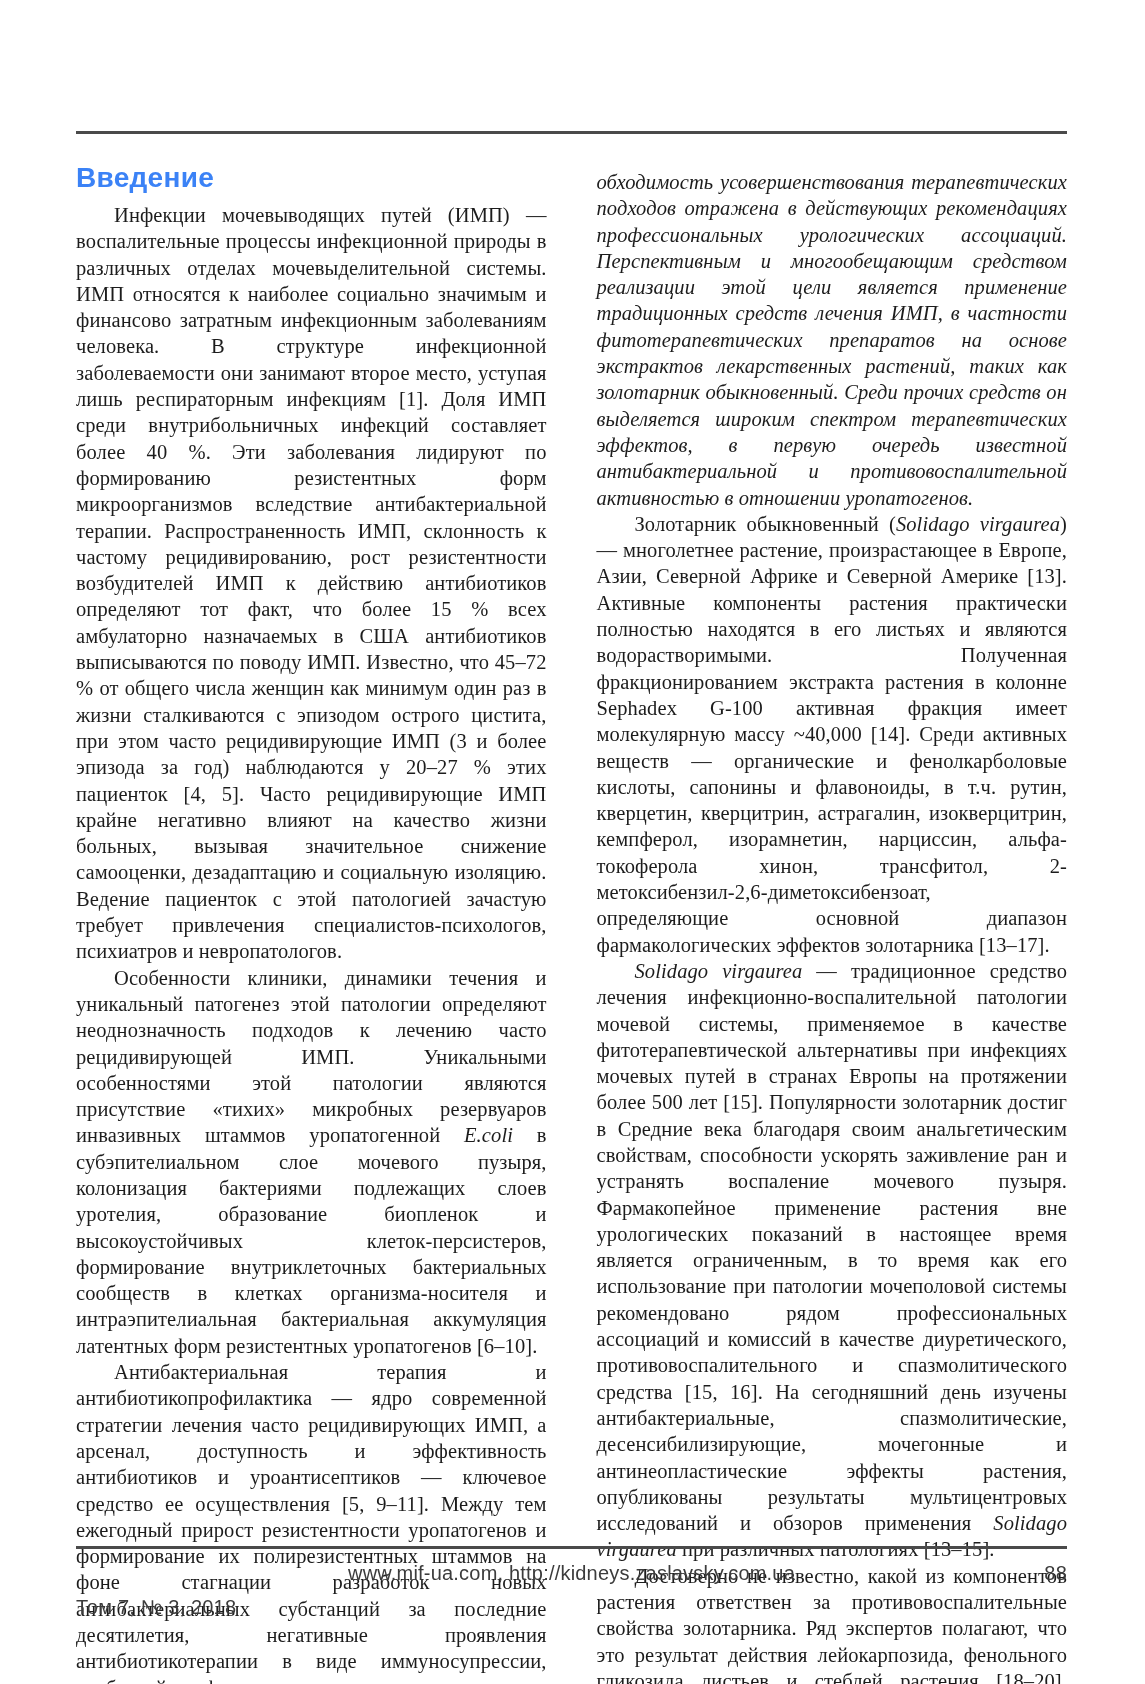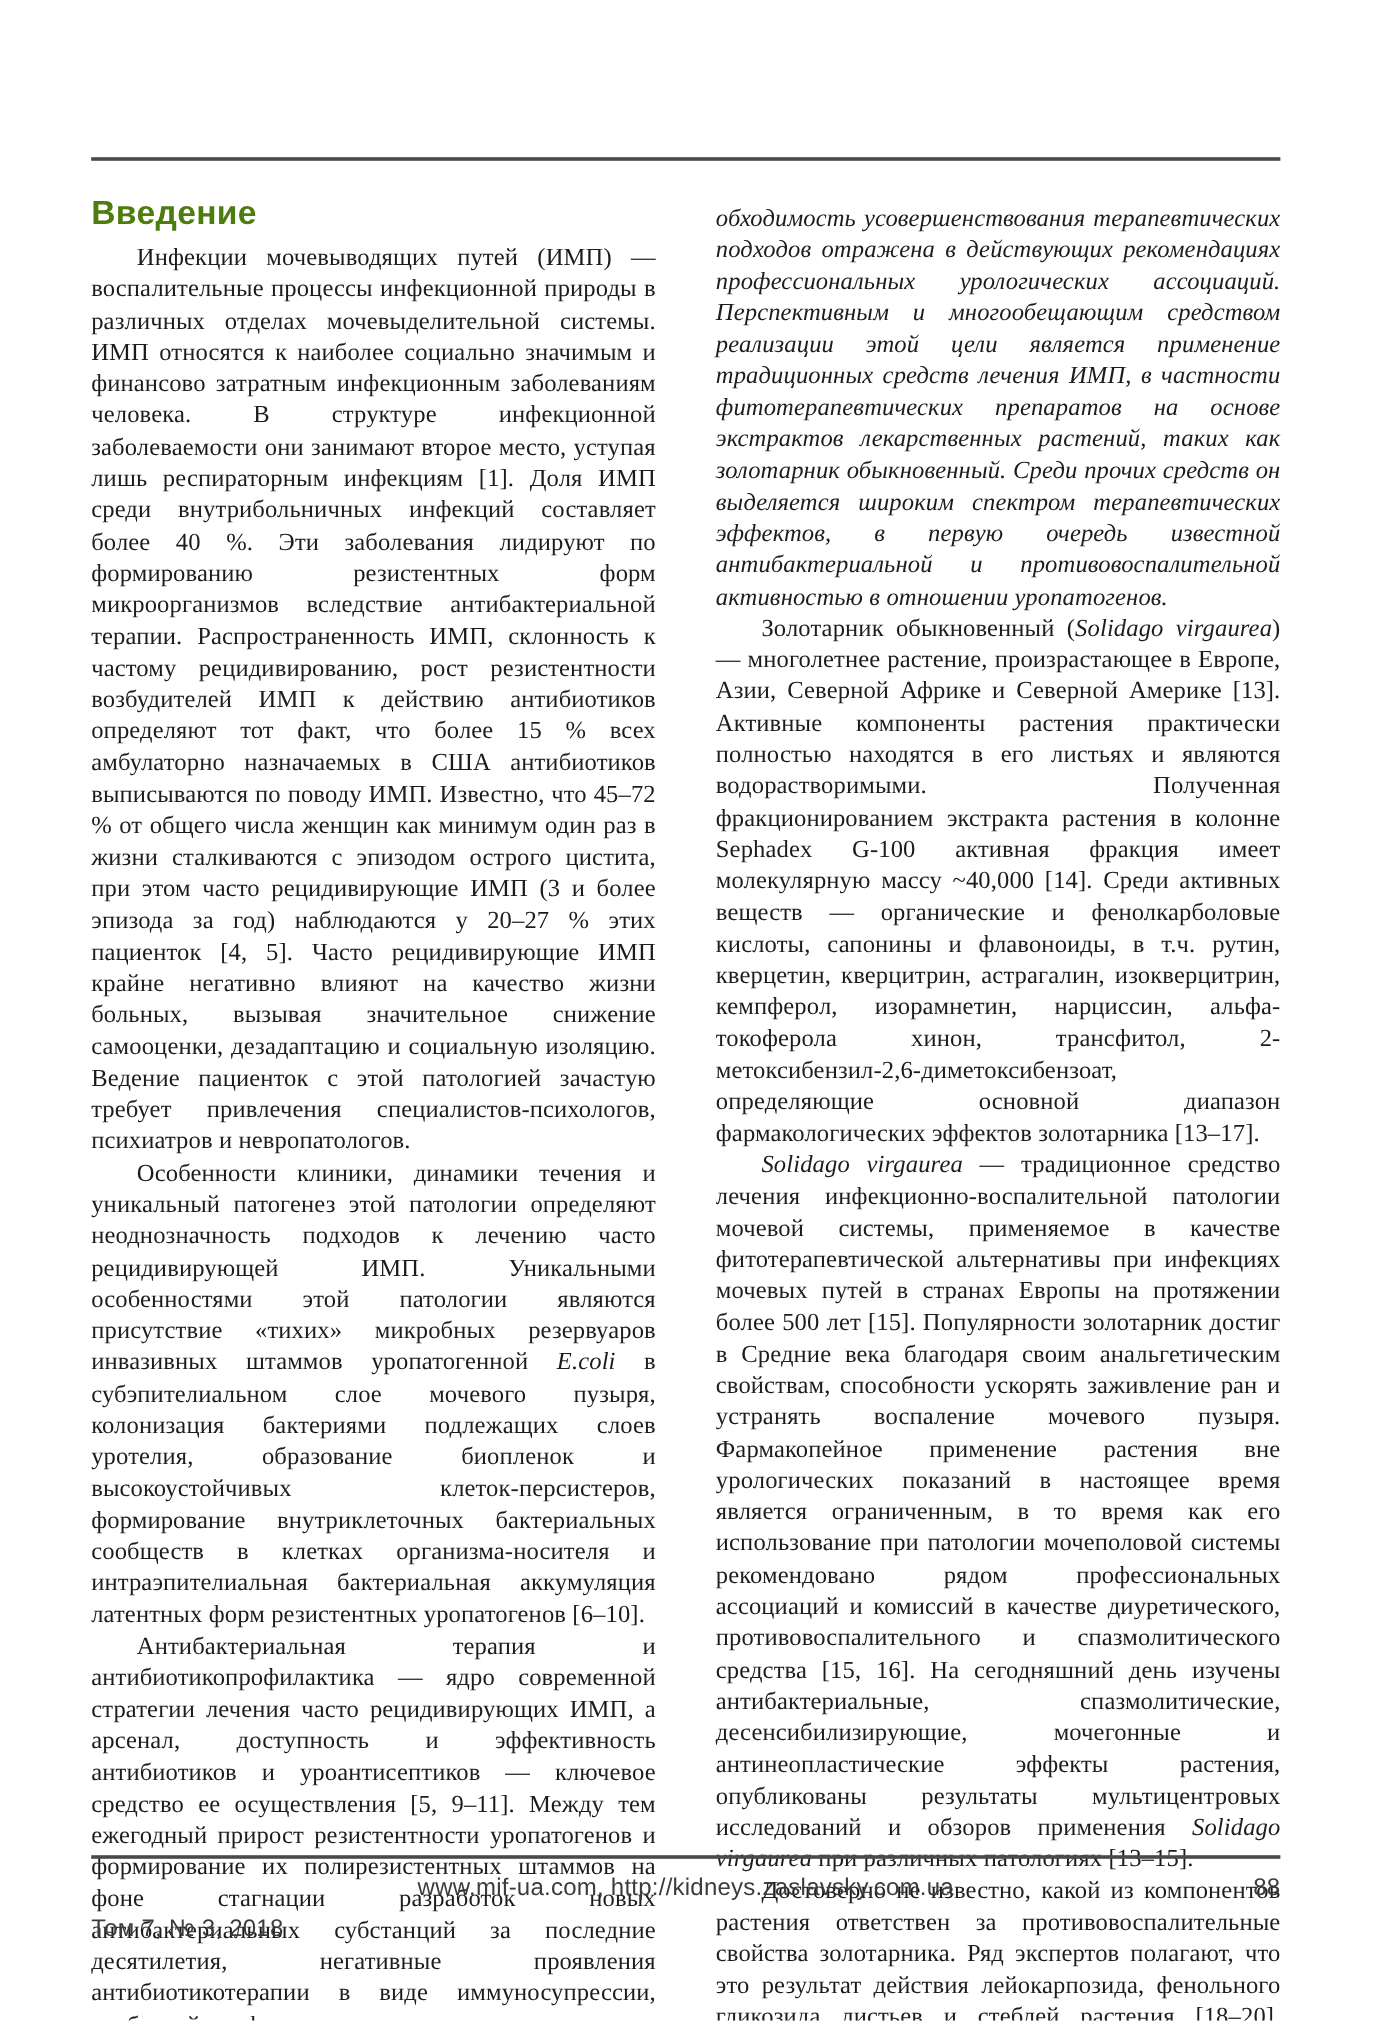--- a/index.html
+++ b/index.html
@@ -32,21 +32,21 @@
     text-align: justify;
     letter-spacing: 0.1px;
   }
   .section-heading {
     font-family: "Liberation Sans", "DejaVu Sans", sans-serif;
     font-weight: 700;
     font-size: 28px;
     line-height: 32px;
     letter-spacing: 0.3px;
     margin: 0 0 8px 0;
-    color: #4d7c0f;
+    color: #3b82f6;
     text-align: left;
   }
   .para { margin: 0; }
   .para.indent { text-indent: 38px; }
   .col-right .para:first-child { margin-top: 7px; font-style: italic; }
   .para i { }
   .footer-rule {
     position: absolute;
     left: 76px;
     right: 78px;

